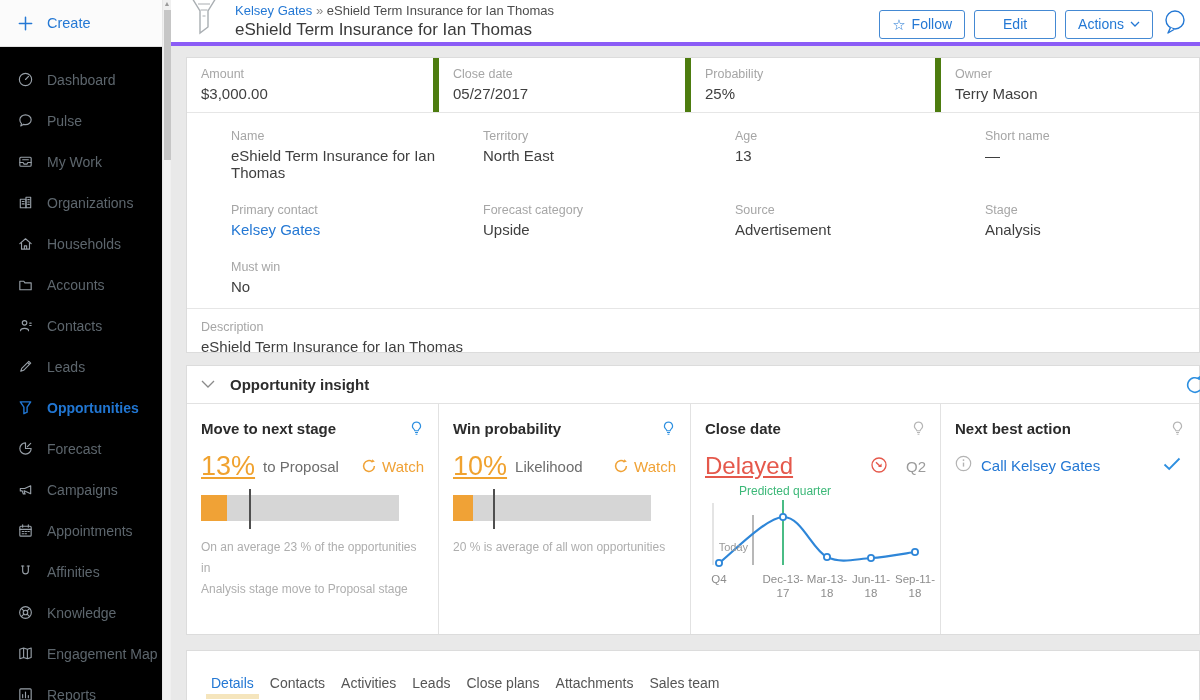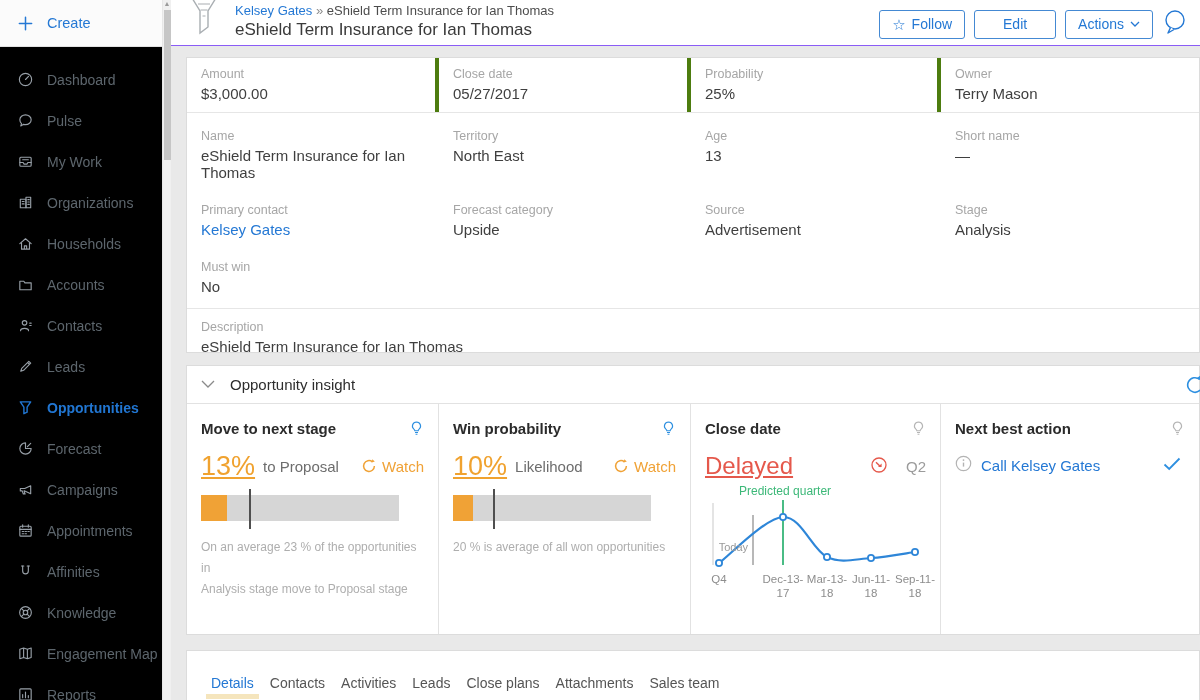--- a/index.html
+++ b/index.html
@@ -17,51 +17,51 @@
   .sbicon { width:18px; height:18px; display:flex; align-items:center; justify-content:center; flex:none; }
   .sbicon svg { stroke:#98a0a8; fill:none; stroke-width:1.2; stroke-linecap:round; stroke-linejoin:round; }
   .nav-item.active .sbicon svg { stroke:#2176d2; stroke-width:1.5; }
   .create-row .sbicon svg { stroke:#2478d4; stroke-width:1.6; }
 
   .sb-scroll { left:162px; top:0; width:9px; height:700px; background:#f0f0f0; border-left:1px solid #e7e7e7; }
   .sb-arrow { position:absolute; top:0; left:0; width:8px; text-align:center; font-size:7px; color:#9a9a9a; }
   .sb-thumb { position:absolute; top:10px; left:1px; width:7px; height:150px; background:#c6c6c6; }
 
   
-  .topbar { left:171px; top:0; width:1029px; height:46px; background:#fff; border-bottom:1px solid #8b5cf6; }
+  .topbar { left:171px; top:0; width:1029px; height:46px; background:#fff; border-bottom:4px solid #8b5cf6; }
   .funnel-big { position:absolute; left:16px; top:-9px; }
   .crumbs { position:absolute; left:64px; top:3px; }
   .breadcrumb { font-size:13px; color:#8b8b8b; }
   .breadcrumb .blink { color:#2478d4; cursor:pointer; text-decoration:none; }
   .breadcrumb .bcur { color:#4c4c4c; }
   .page-title { font-size:17px; color:#3a3a3a; font-weight:400; margin-top:2px; }
   .top-actions { position:absolute; right:12px; top:8px; display:flex; align-items:center; gap:9px; }
   .btn { height:29px; min-width:82px; padding:0 12px; background:#fff; border:1px solid #4489d3; border-radius:3px;
     color:#2478d4; font-size:14px; font-family:inherit; display:flex; align-items:center; justify-content:center; gap:6px; cursor:pointer; }
   .star-glyph { font-size:15px; line-height:1; }
 
   
   .panel { background:#fff; border:1px solid #dcdcdc; }
 
   
   .fields { left:186px; top:57px; width:1014px; height:296px; }
   .frow1 { display:grid; grid-template-columns:252px 252px 250px 1fr; border-bottom:1px solid #e6e6e6; }
-  .frow1 .cell { padding:9px 14px 10px; border-right:4px solid #4d7c0f; }
+  .frow1 .cell { padding:9px 14px 10px; border-right:6px solid #4d7c0f; }
   .frow1 .cell:last-child { border-right:none; }
   .flabel { font-size:12.5px; color:#a6a6a6; margin-bottom:4px; }
   .fvalue { font-size:15px; color:#3f3f3f; }
   .fvalue.link { color:#2478d4; cursor:pointer; }
-  .fgrid { display:grid; grid-template-columns:252px 252px 250px 1fr; padding-top:5px; }
+  .fgrid { display:grid; grid-template-columns:252px 252px 250px 1fr; padding-top:5px;padding-left:30px; }
   .fgrid .cell { padding:11px 14px; min-height:56px; }
   .desc-row { border-top:1px solid #e6e6e6; padding:11px 14px 14px; margin-top:2px; }
 
   
   .insight { left:186px; top:365px; width:1014px; height:270px; }
   .ins-head { height:38px; border-bottom:1px solid #e2e2e2; display:flex; align-items:center; padding:0 14px; gap:15px; position:relative; }
-  .ins-title { font-size:15px; font-weight:normal; color:#2d2d2d; }
+  .ins-title { font-size:15px; font-weight:bold; color:#2d2d2d; }
   .refresh { position:absolute; right:-7px; top:8px; cursor:pointer; }
   .cards { display:grid; grid-template-columns:252px 252px 250px 1fr; height:230px; }
   .card { padding:16px 14px 0; border-right:1px solid #e2e2e2; position:relative; }
   .card:last-child { border-right:none; }
   .card-title-row { display:flex; justify-content:space-between; align-items:flex-start; height:22px; }
   .card-title { font-size:15px; font-weight:bold; color:#2b2b2b; }
   .value-row { display:flex; align-items:center; margin-top:8px; height:32px; }
   .big { font-size:27px; color:#f0a22f;text-decoration:underline; }
   .big.red { font-size:24px; color:#e5584b; }
   .suffix { font-size:15px; color:#6d6d6d; margin-left:8px; }

